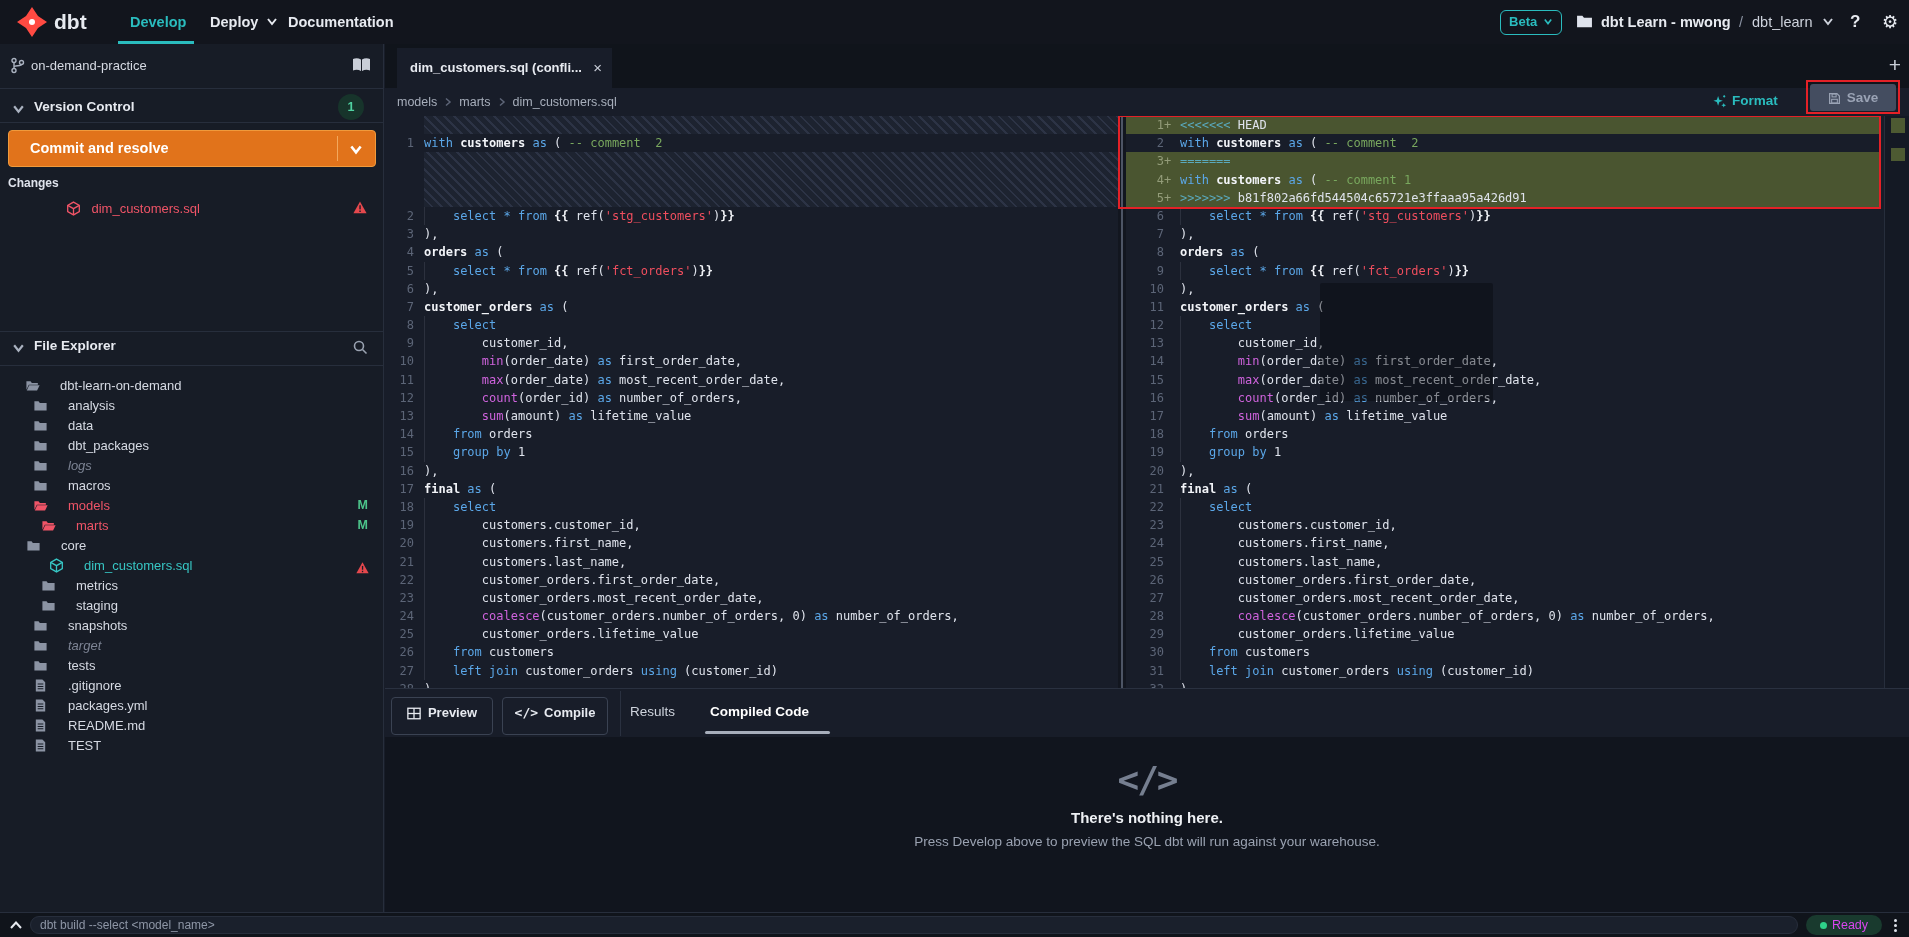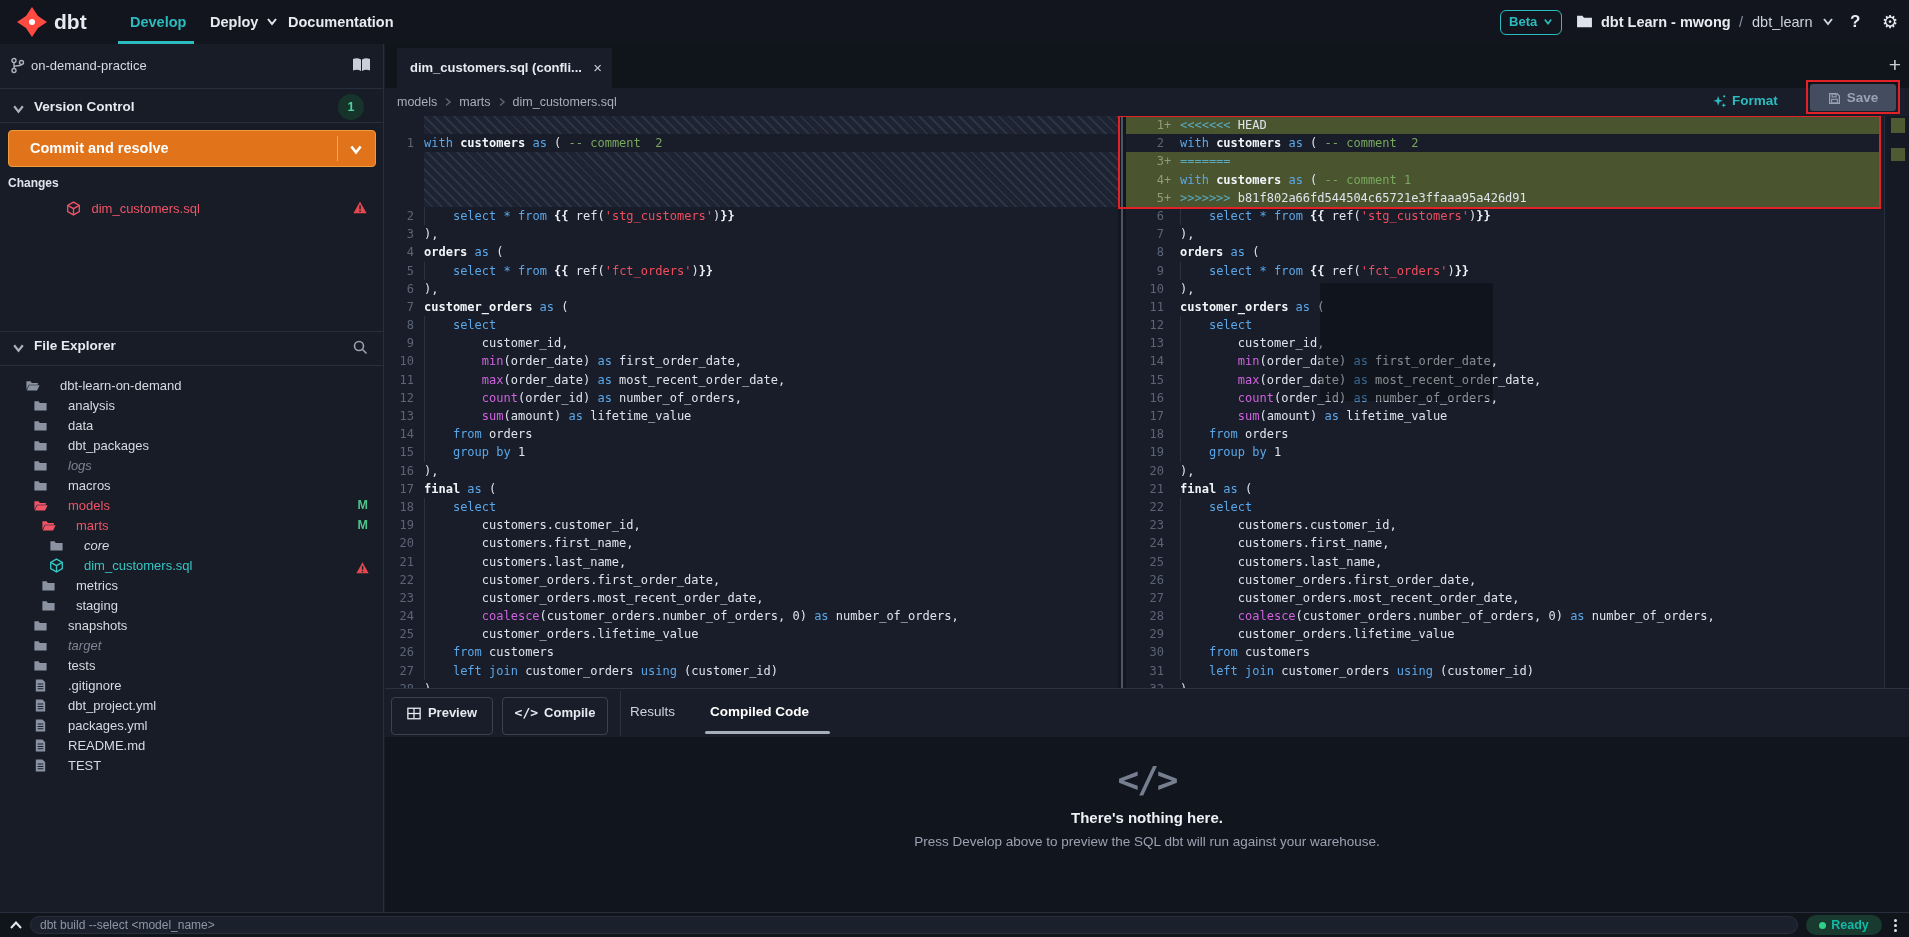--- a/index.html
+++ b/index.html
@@ -68,21 +68,21 @@
   .ptab.active{color:#fff;font-weight:700}
   #ptab-underline{position:absolute;left:320px;top:42px;width:125px;height:3px;background:#a7aebb;border-radius:2px}
   #panel-body{left:385px;top:737px;width:1524px;height:175px;background:#11151e;text-align:center}
   #empty-icon{position:absolute;left:0;right:0;top:22px;font-family:"DejaVu Sans Mono",monospace;font-size:36px;font-weight:700;color:#767f90;letter-spacing:-2px}
   #empty-title{position:absolute;left:0;right:0;top:72px;font-size:15px;font-weight:700;color:#eef0f4}
   #empty-sub{position:absolute;left:0;right:0;top:97px;font-size:13.5px;color:#9aa2b1}
   
   #statusbar{left:0;top:912px;width:1909px;height:25px;background:#10141b;border-top:1px solid #272e3c}
   #cmd-input{position:absolute;left:30px;top:3px;width:1768px;height:18px;background:#1a202c;border:1px solid #272e3c;border-radius:9px;color:#9aa2b1;font-size:12px;font-family:"Liberation Sans",sans-serif;padding:0 9px;outline:none}
   #cmd-input::placeholder{color:#8e96a6;opacity:1}
-  #ready-pill{position:absolute;left:1806px;top:2px;width:76px;height:20px;border-radius:10px;background:#193a2e;color:#14b8a6;font-size:12.5px;font-weight:700;line-height:20px;text-align:center}
+  #ready-pill{position:absolute;left:1806px;top:2px;width:76px;height:20px;border-radius:10px;background:#193a2e;color:#d946ef;font-size:12.5px;font-weight:400;line-height:20px;text-align:center}
   #ready-pill .dot{display:inline-block;width:7px;height:7px;border-radius:50%;background:#2ed189;margin-right:5px}
   .kebab i{display:block;width:3px;height:3px;border-radius:50%;background:#dfe3ec;margin:2px auto}
   
   #beta-pill{left:1500px;top:10px;width:62px;height:25px;border:1.5px solid #2abcbe;border-radius:6px;color:#2abcbe;font-size:13px;font-weight:700;line-height:22px;text-align:center;cursor:pointer}
 </style>
 </head>
 <body>
 
 <div id="topnav" class="abs">
   <svg class="abs" style="left:16px;top:6px" width="32" height="32" viewBox="0 0 32 32">
@@ -192,21 +192,21 @@
           <path d="M1.5 3.5h4.4l1.4 1.8h7.2v8H1.5z" fill="currentColor"></path>
         </svg><span class="tlabel">macros</span></div>
       <div class="trow red" style="padding-left: 33px;"><svg class="ic" viewBox="0 0 16 16">
           <path d="M1.5 3.5h4.4l1.4 1.8h6.4v1.8H4.1l-2.6 5.4z" fill="currentColor"></path>
           <path d="M4.5 7.8h11.1l-2.7 5.5H1.9z" fill="currentColor"></path>
         </svg><span class="tlabel">models</span><span class="badge-m">M</span></div>
       <div class="trow red" style="padding-left: 41px;"><svg class="ic" viewBox="0 0 16 16">
           <path d="M1.5 3.5h4.4l1.4 1.8h6.4v1.8H4.1l-2.6 5.4z" fill="currentColor"></path>
           <path d="M4.5 7.8h11.1l-2.7 5.5H1.9z" fill="currentColor"></path>
         </svg><span class="tlabel">marts</span><span class="badge-m">M</span></div>
-      <div class="trow " style="padding-left: 49px; font-style: italic;"><svg class="ic" viewBox="0 0 16 16">
+      <div class="trow " style="padding-left: 26px;"><svg class="ic" viewBox="0 0 16 16">
           <path d="M1.5 3.5h4.4l1.4 1.8h7.2v8H1.5z" fill="currentColor"></path>
         </svg><span class="tlabel">core</span></div>
       <div class="trow sel" style="padding-left: 49px;"><svg class="ic" viewBox="0 0 16 16">
           <path d="M8 1.2 14.2 4.7 V11.3 L8 14.8 1.8 11.3 V4.7 Z" fill="none" stroke="currentColor" stroke-width="1.4"></path>
           <path d="M1.8 4.7 8 8.2 14.2 4.7 M8 8.2 V14.8" fill="none" stroke="currentColor" stroke-width="1.4"></path>
         </svg><span class="tlabel">dim_customers.sql</span><span class="warnpos"><svg class="ic" style="width:15px;height:14px" viewBox="0 0 16 16">
             <path d="M8 1.5 15 14H1z" fill="#e5484d"></path>
             <rect x="7.3" y="5.6" width="1.5" height="4.4" fill="#171c26"></rect>
             <rect x="7.3" y="11.2" width="1.5" height="1.6" fill="#171c26"></rect>
           </svg></span></div>
@@ -222,24 +222,20 @@
       <div class="trow dim" style="padding-left: 33px;"><svg class="ic" viewBox="0 0 16 16">
           <path d="M1.5 3.5h4.4l1.4 1.8h7.2v8H1.5z" fill="currentColor"></path>
         </svg><span class="tlabel">target</span></div>
       <div class="trow " style="padding-left: 33px;"><svg class="ic" viewBox="0 0 16 16">
           <path d="M1.5 3.5h4.4l1.4 1.8h7.2v8H1.5z" fill="currentColor"></path>
         </svg><span class="tlabel">tests</span></div>
       <div class="trow " style="padding-left: 33px;"><svg class="ic" viewBox="0 0 16 16">
           <path d="M3 1.5h7l3 3v10H3z" fill="currentColor"></path>
           <path d="M5 6.5h6M5 9h6M5 11.5h6" stroke="#171c26" stroke-width="1.1"></path>
         </svg><span class="tlabel">.gitignore</span></div>
-      <div class="trow " style="padding-left: 33px;"><svg class="ic" viewBox="0 0 16 16">
-          <path d="M3 1.5h7l3 3v10H3z" fill="currentColor"></path>
-          <path d="M5 6.5h6M5 9h6M5 11.5h6" stroke="#171c26" stroke-width="1.1"></path>
-        </svg><span class="tlabel">dbt_project.yml</span></div>
       <div class="trow " style="padding-left: 33px;"><svg class="ic" viewBox="0 0 16 16">
           <path d="M3 1.5h7l3 3v10H3z" fill="currentColor"></path>
           <path d="M5 6.5h6M5 9h6M5 11.5h6" stroke="#171c26" stroke-width="1.1"></path>
         </svg><span class="tlabel">packages.yml</span></div>
       <div class="trow " style="padding-left: 33px;"><svg class="ic" viewBox="0 0 16 16">
           <path d="M3 1.5h7l3 3v10H3z" fill="currentColor"></path>
           <path d="M5 6.5h6M5 9h6M5 11.5h6" stroke="#171c26" stroke-width="1.1"></path>
         </svg><span class="tlabel">README.md</span></div>
       <div class="trow " style="padding-left: 33px;"><svg class="ic" viewBox="0 0 16 16">
           <path d="M3 1.5h7l3 3v10H3z" fill="currentColor"></path>

